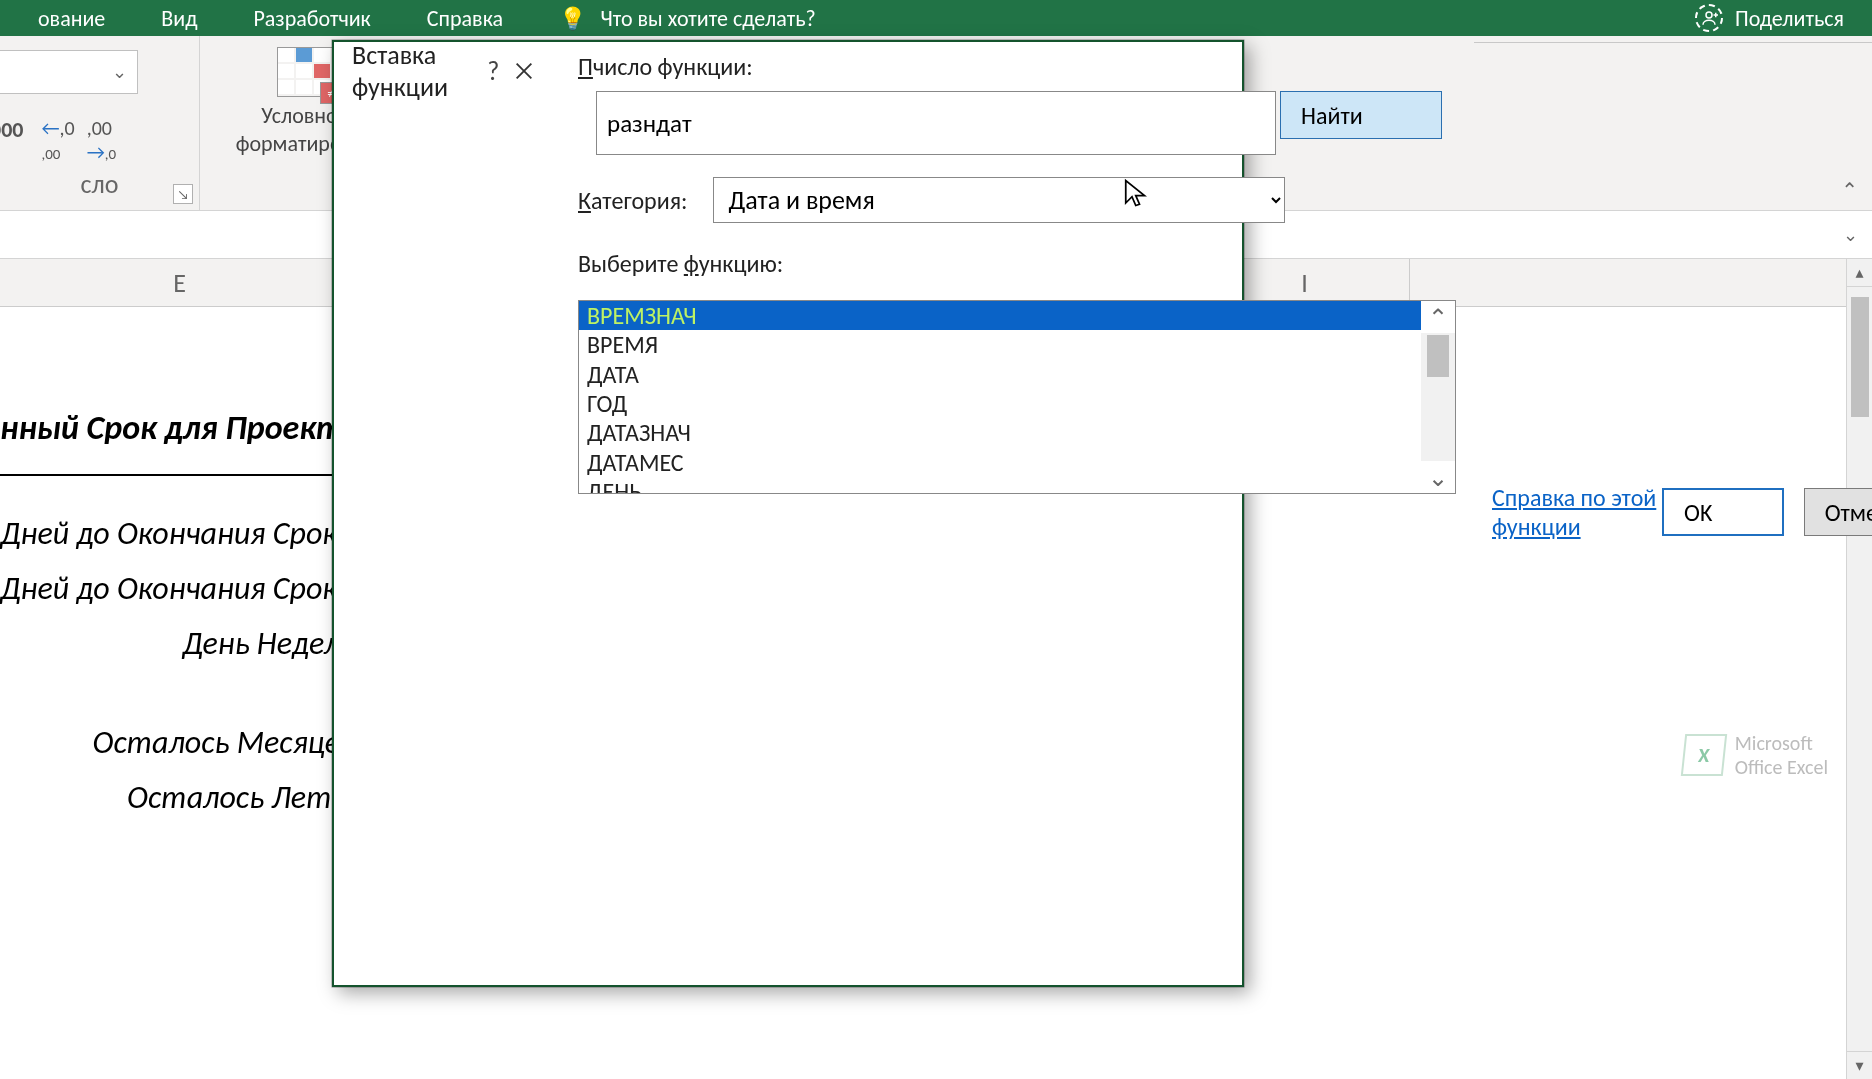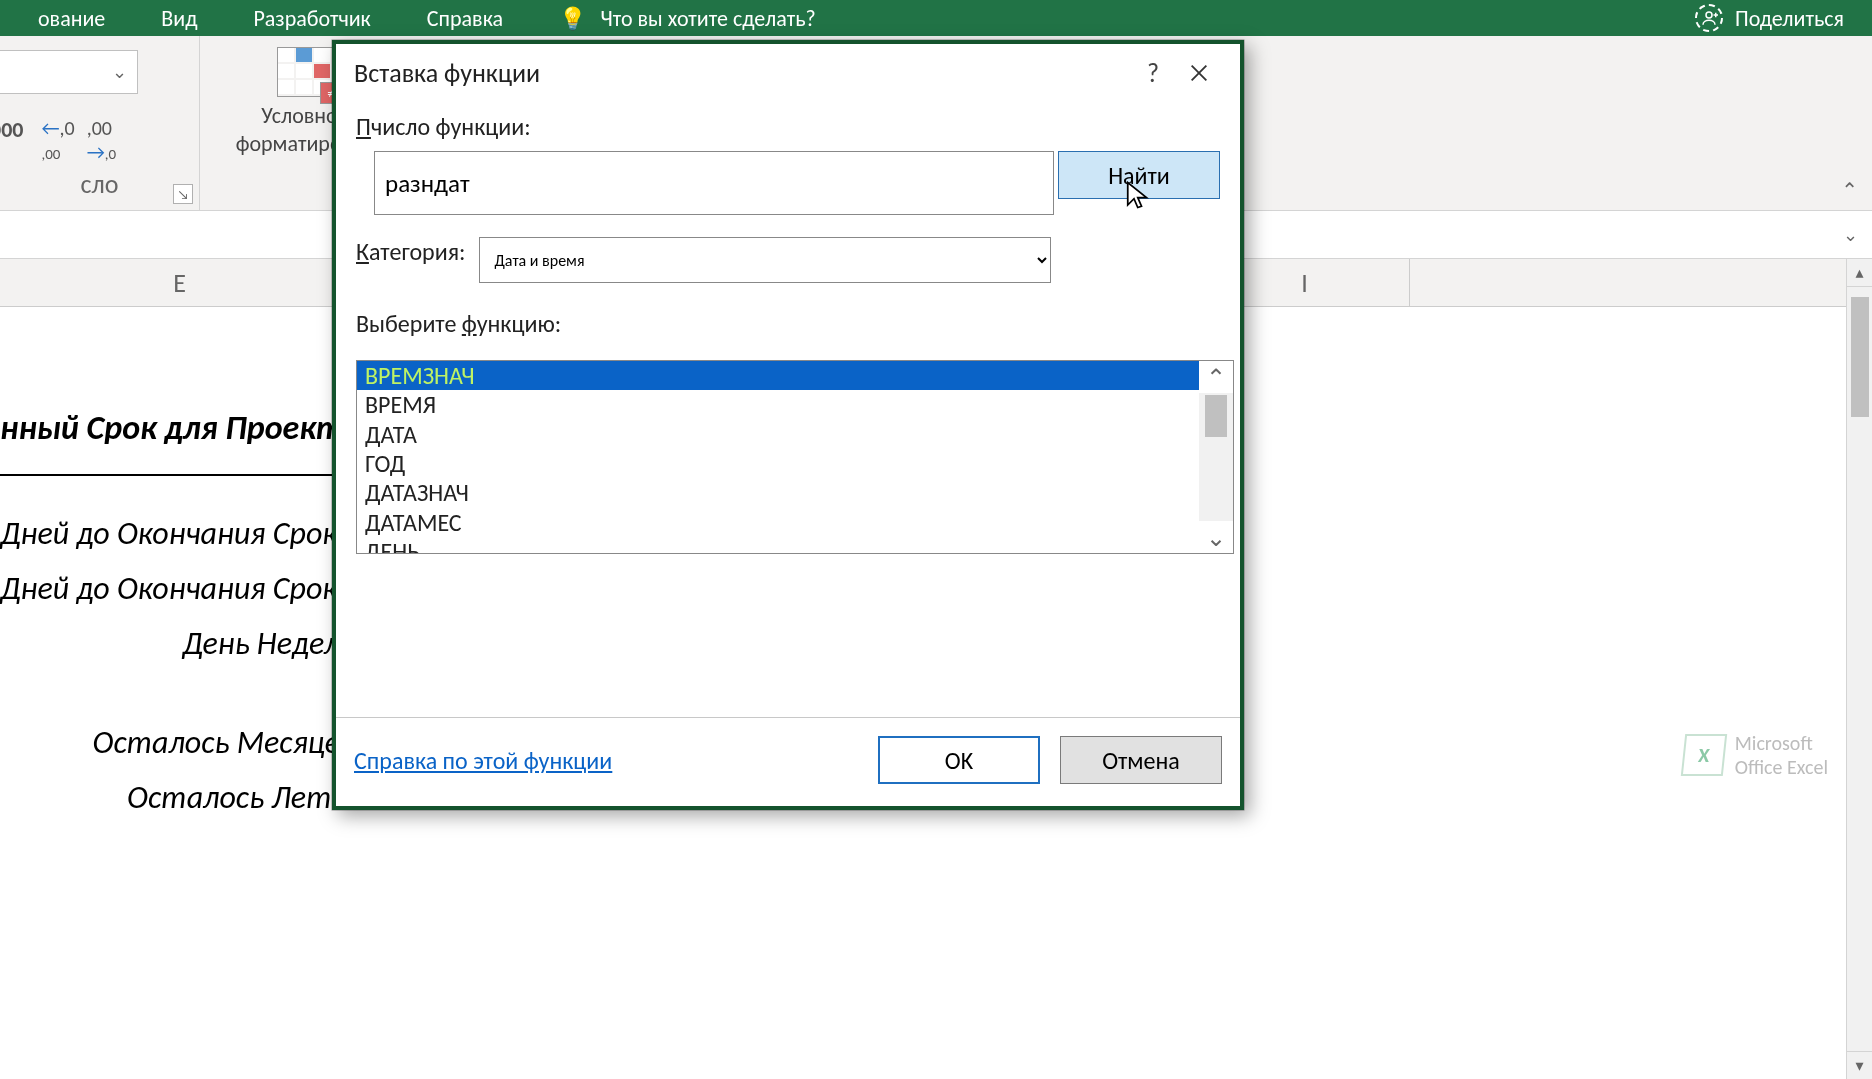--- a/index.html
+++ b/index.html
@@ -126,26 +126,26 @@
     display:flex; flex-direction:column; align-items:center;
   }
   .vscroll .arrow { height:28px; display:flex; align-items:center; justify-content:center; width:100%; color:#666; cursor:pointer; border-bottom:1px solid #d4d4d4;}
   .vscroll .arrow.dn { border-top:1px solid #d4d4d4; border-bottom:none;}
   .vscroll .thumb { width:18px; background:#c0c0c0; margin-top:10px;}
   
   
   .dialog {
     position: absolute;
     left: 332px; top: 40px;
-    width: 912px; height: 770px;
+    width: 912px; height: 947px;
     background: #fff;
-    border: 4px solid #14532d;
+    border: 2px solid #14532d;
     box-shadow: 6px 6px 18px rgba(0,0,0,.35), 0 0 0 0.5px rgba(0,0,0,.4);
     z-index: 100;
-    display: flex; flex-direction: column;
+    display: flex; flex-direction: row;
     font-size: 24px; color: #222;
   }
   .dlg-title {
     height: 58px; display:flex; align-items:center; padding: 0 18px; font-size:26px;
   }
   .dlg-title .spacer { flex:1; }
   .dlg-title .help, .dlg-title .close {
     width: 46px; height: 40px; display:flex; align-items:center; justify-content:center;
     font-size: 26px; color:#444; cursor:pointer;
   }
@@ -153,27 +153,27 @@
   .dlg-body { padding: 4px 18px 0 18px; flex:1; display:flex; flex-direction:column; }
   .dlg-label { font-size:24px; margin: 6px 0 10px 2px; }
   .dlg-label .ul { text-decoration: underline; }
   .search-row { display:flex; gap:4px; align-items:flex-start; margin-left: 20px; }
   .search-input {
     width: 680px; height: 64px; border:1px solid #888; padding: 6px 10px;
     font-size: 25px; font-family: inherit; background:#fff;
   }
   .btn {
     height: 48px; border:1px solid #7a7a7a; background:#e1e1e1;
-    display:flex; align-items:center; justify-content:center; cursor:pointer;
+    display:flex; align-items:center; justify-content:flex-start; cursor:pointer;
     font-size:24px; color:#000; padding: 0 20px;
   }
   .btn.find { width:162px; background:#cde6f7; border-color:#2a6fb0; position:relative;}
-  .cat-row { display:flex; align-items:flex-start; gap:14px; margin-top:22px; margin-left:2px;}
+  .cat-row { display:flex; align-items:center; gap:26px; margin-top:22px; margin-left:2px;}
   .cat-row select {
-    width: 572px; height: 46px; font-size:16px; font-family:inherit;
+    width: 572px; height: 46px; font-size:26px; font-family:inherit;
     border:1px solid #888; padding: 0 10px; background:#fff;
   }
   .listbox {
     margin-top: 12px; margin-left:2px;
     width: 878px; height: 194px; border:1px solid #888; background:#fff;
     overflow:hidden; position:relative; font-size:24px;
   }
   .listbox .items { position:absolute; left:0; right:34px; top:0; }
   .listbox .item { padding: 1px 8px; line-height:1.14; cursor:pointer;}
   .listbox .item.sel { background:#0a63c7; color:#bef264; }

